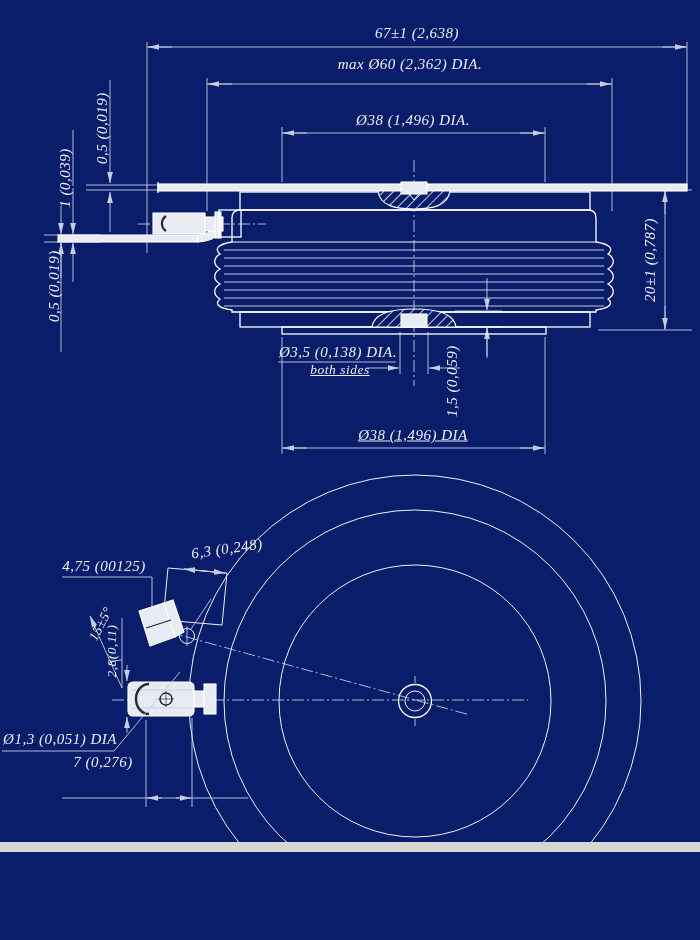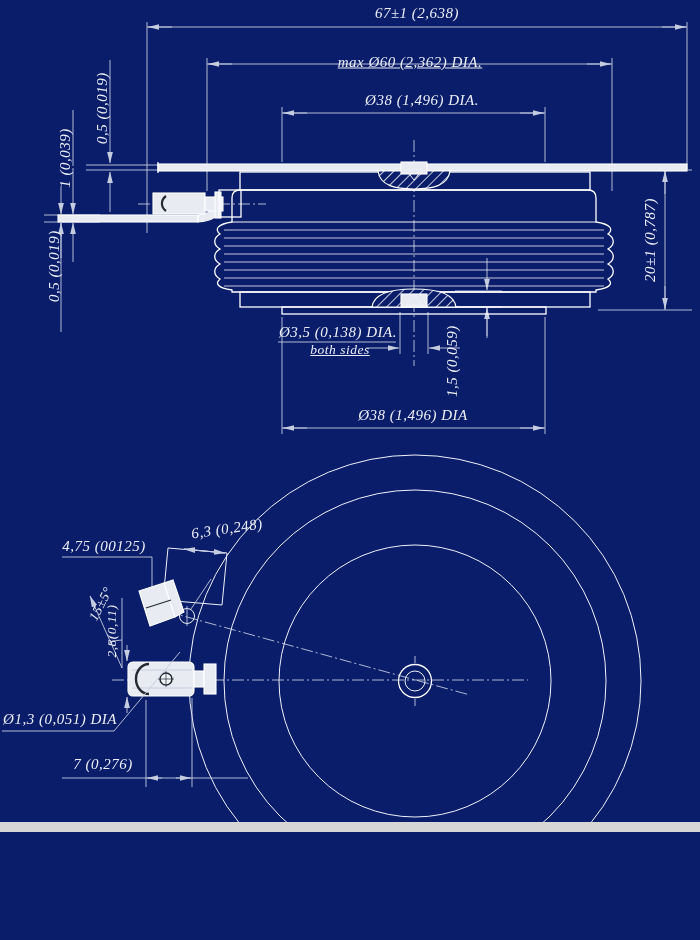--- a/index.html
+++ b/index.html
@@ -1,17 +1,17 @@
 <!DOCTYPE html>
 <html><head>
 <meta charset="utf-8">
 <style>
   html,body{margin:0;padding:0;background:#0a1d6a;}
   .stage{position:relative;width:700px;height:832px;background:#0a1d6a;overflow:hidden;
-         font-family:"Liberation Serif", serif;}
+         font-family:"Liberation Serif", serif;margin-top:20px;}
   svg{position:absolute;left:0;top:0;}
   .part{stroke:#ffffff;stroke-width:1.3;fill:none;}
   .thin{stroke:#eef1f8;stroke-width:1;fill:none;}
   .metal{fill:#e8ebf2;stroke:#ffffff;stroke-width:1.1;}
   .ext{stroke:#c6ccdf;stroke-width:0.9;fill:none;}
   .cl{stroke:#d9deec;stroke-width:0.8;fill:none;stroke-dasharray:12 3 2 3;}
   .dark{stroke:#242a33;fill:none;}
   .hatched{fill:url(#hatch);stroke:#ffffff;stroke-width:1.2;}
   .lbl{position:absolute;white-space:nowrap;color:#eceef5;
        font:italic 15px "Liberation Serif", serif;letter-spacing:.5px;}
@@ -192,32 +192,32 @@
 
     <line class="ext" x1="146" y1="700" x2="146" y2="787"></line>
     <line class="ext" x1="192" y1="698" x2="192" y2="787"></line>
     <line class="ext" x1="62" y1="778" x2="248" y2="778"></line>
     <line class="ext" x1="162" y1="778" x2="147" y2="778" marker-end="url(#ar)"></line>
     <line class="ext" x1="176" y1="778" x2="191" y2="778" marker-end="url(#ar)"></line>
   </g>
 </svg>
 
 <div class="lbl" style="left:417px;top:13px;transform:translate(-50%,-50%);">67±1 (2,638)</div>
-<div class="lbl" style="left:410px;top:62px;transform:translate(-50%,-50%);text-decoration:underline;">max Ø60 (2,362) DIA.</div>
-<div class="lbl" style="left:422px;top:100px;transform:translate(-50%,-50%);text-align:center;">Ø38 (1,496) DIA.</div>
+<div class="lbl" style="left:410px;top:44px;transform:translate(-50%,-50%);">max Ø60 (2,362) DIA.</div>
+<div class="lbl" style="left:413px;top:100px;transform:translate(-50%,-50%);text-align:center;">Ø38 (1,496) DIA.</div>
 <div class="lbl" style="left:102px;top:108px;transform:translate(-50%,-50%) rotate(-90deg);">0,5 (0,019)</div>
 <div class="lbl" style="left:65px;top:158px;transform:translate(-50%,-50%) rotate(-90deg);">1 (0,039)</div>
 <div class="lbl" style="left:54px;top:266px;transform:translate(-50%,-50%) rotate(-90deg);">0,5 (0,019)</div>
 <div class="lbl" style="left:650px;top:240px;transform:translate(-50%,-50%) rotate(-90deg);">20±1 (0,787)</div>
 <div class="lbl" style="left:338px;top:332px;transform:translate(-50%,-50%);text-align:right;">Ø3,5 (0,138) DIA.</div>
 <div class="lbl sm" style="left:340px;top:350px;transform:translate(-50%,-50%);text-decoration:underline;">both sides</div>
 <div class="lbl" style="left:452px;top:361px;transform:translate(-50%,-50%) rotate(-90deg);">1,5 (0,059)</div>
-<div class="lbl" style="left:413px;top:415px;transform:translate(-50%,-50%);">Ø38 (1,496) DIA</div>
+<div class="lbl" style="left:413px;top:415px;transform:translate(-50%,-50%);text-decoration:underline;">Ø38 (1,496) DIA</div>
 
 <div class="lbl" style="left:104px;top:546px;transform:translate(-50%,-50%);">4,75 (00125)</div>
 <div class="lbl" style="left:227px;top:529px;transform:translate(-50%,-50%) rotate(-8deg);">6,3 (0,248)</div>
 <div class="lbl sm" style="left:101px;top:604px;transform:translate(-50%,-50%) rotate(-63deg);">15±5°</div>
 <div class="lbl sm" style="left:112px;top:631px;transform:translate(-50%,-50%) rotate(-90deg);">2,8(0,11)</div>
 <div class="lbl" style="left:60px;top:719px;transform:translate(-50%,-50%);font-family:Liberation Serif, serif;">Ø1,3 (0,051) DIA</div>
-<div class="lbl" style="left:103px;top:764px;transform:translate(-50%,-50%);font-style:italic;">7 (0,276)</div>
+<div class="lbl" style="left:103px;top:742px;transform:translate(-50%,-50%);font-style:italic;">7 (0,276)</div>
 
 <div class="bottom-bar"></div>
 </div>
 
 </body></html>

